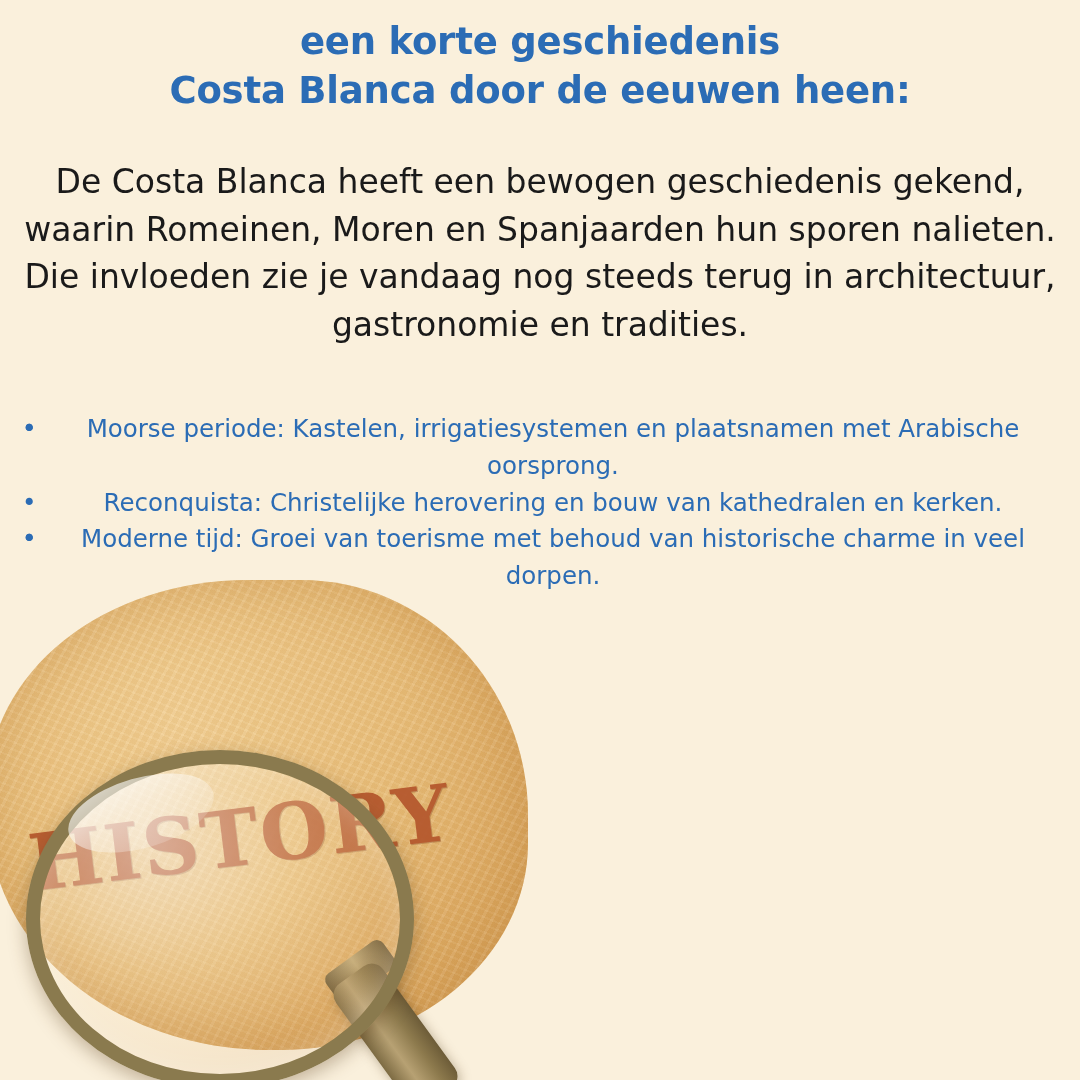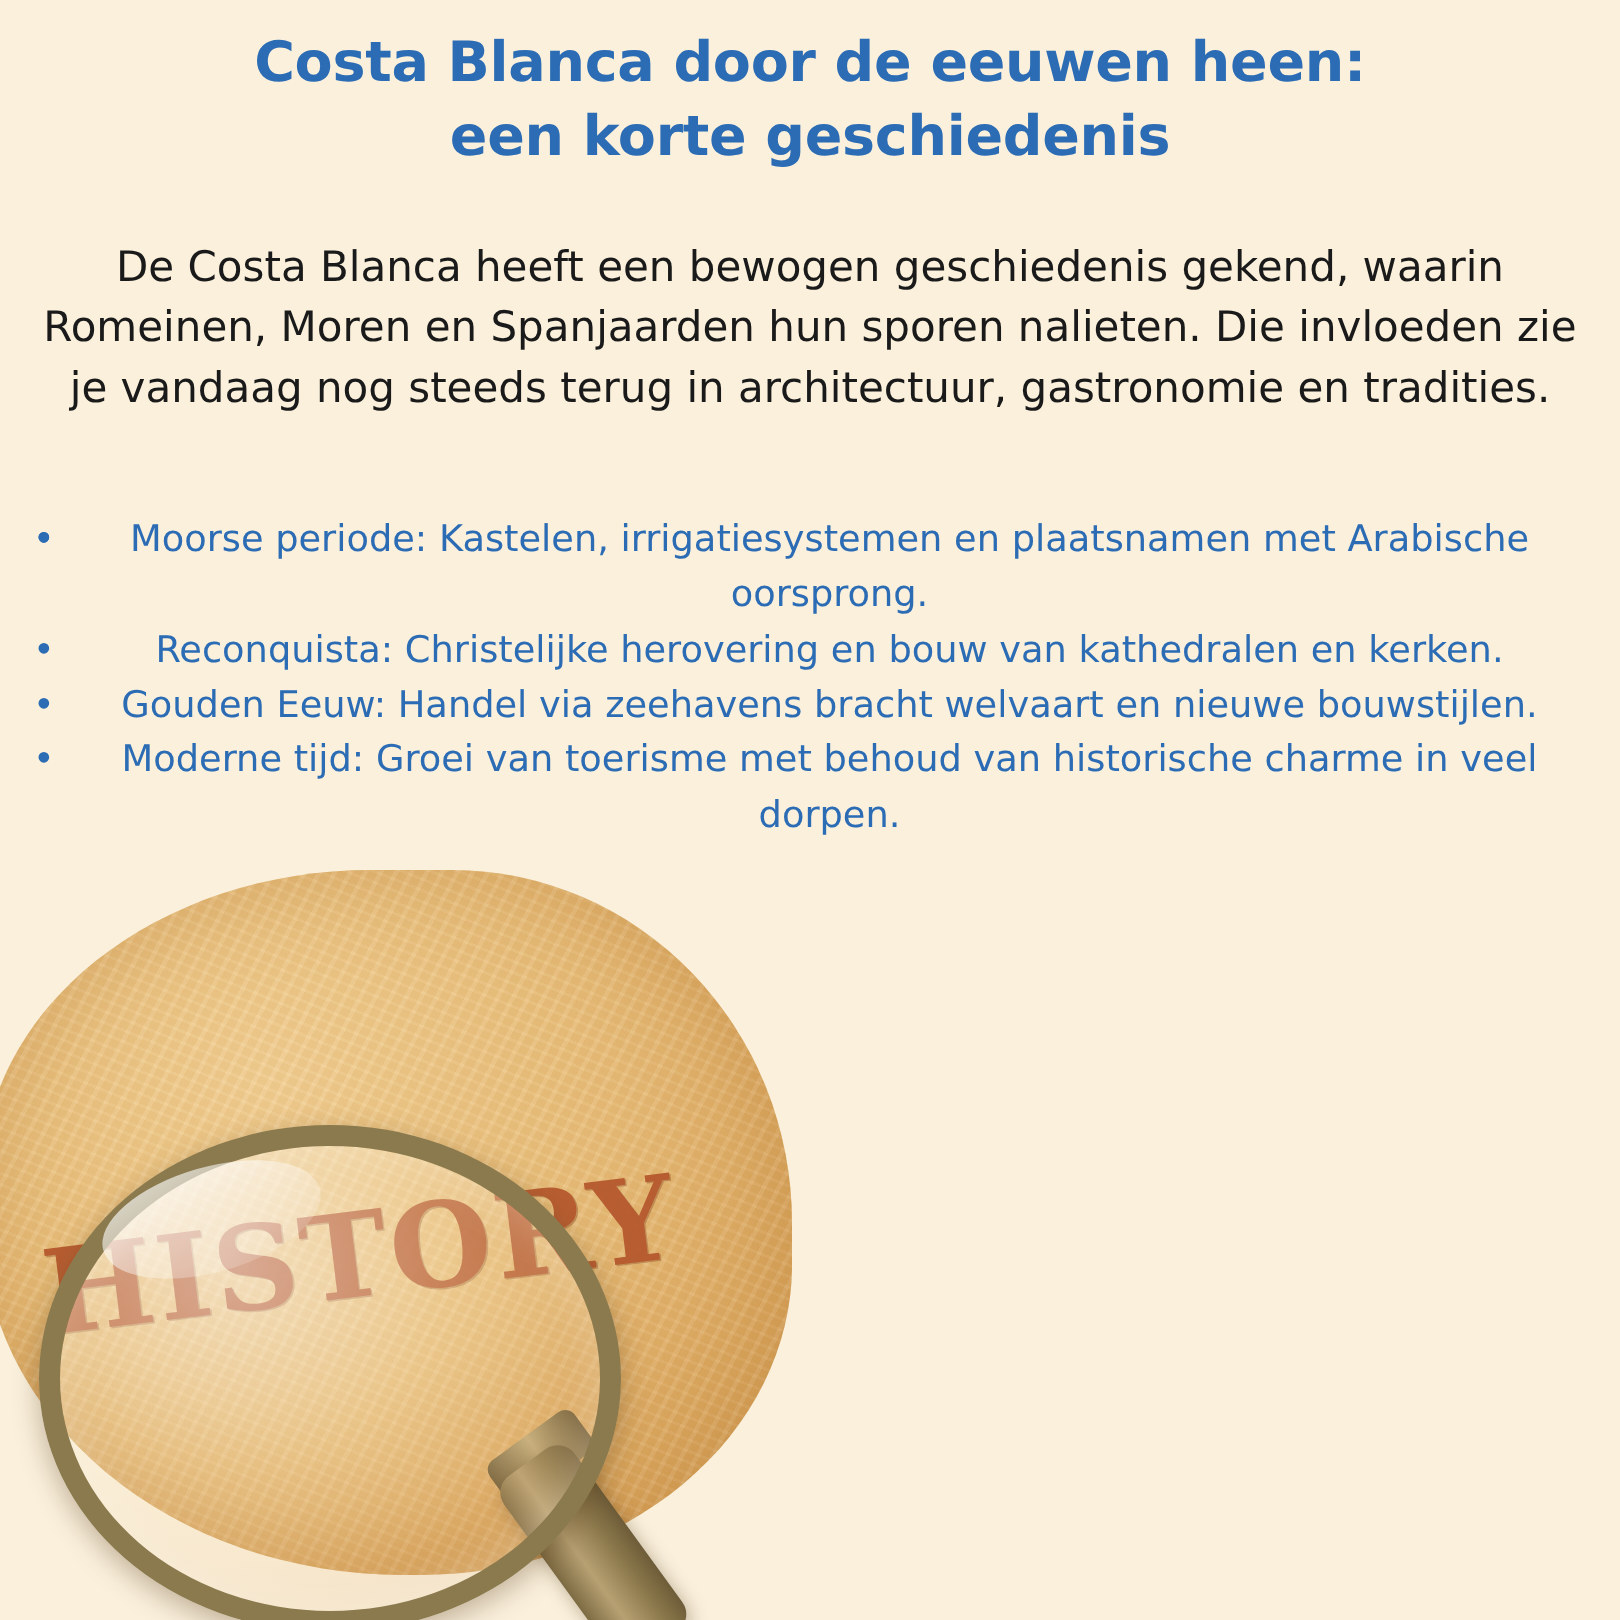--- a/index.html
+++ b/index.html
@@ -31,21 +31,21 @@
     letter-spacing: -0.2px;
   }
   .title .line {
     display: block;
   }
   .intro {
     margin: 0;
     padding: 42px 12px 0 12px;
     text-align: center;
     color: #1a1a1a;
-    font-size: 28px;
+    font-size: 33px;
     line-height: 1.45;
   }
   .bullets {
     list-style: none;
     margin: 0;
     padding: 62px 4px 0 4px;
   }
   .bullets li {
     position: relative;
     color: #2b6cb5;
@@ -156,41 +156,40 @@
     transform: rotate(-36deg);
     transform-origin: top left;
   }
 </style>
 </head>
 <body>
 
 <div class="page">
 
   <h1 class="title">
+    <span class="line">een korte geschiedenis</span>
     <span class="line">Costa Blanca door de eeuwen heen:</span>
-    <span class="line">een korte geschiedenis</span>
   </h1>
 
   <p class="intro">De Costa Blanca heeft een bewogen geschiedenis gekend, waarin Romeinen, Moren en Spanjaarden hun sporen nalieten. Die invloeden zie je vandaag nog steeds terug in architectuur, gastronomie en tradities.</p>
 
   <ul class="bullets">
     <li>
       <span class="dot">•</span>
     </li>
     <li>
       <span class="dot">•</span>
       <span class="txt">Moorse periode: Kastelen, irrigatiesystemen en plaatsnamen met Arabische oorsprong.</span>
     </li>
     <li>
       <span class="dot">•</span>
       <span class="txt">Reconquista: Christelijke herovering en bouw van kathedralen en kerken.</span>
     </li>
     <li>
       <span class="dot">•</span>
-      <span class="txt">Gouden Eeuw: Handel via zeehavens bracht welvaart en nieuwe bouwstijlen.</span>
     </li>
     <li>
       <span class="dot">•</span>
       <span class="txt">Moderne tijd: Groei van toerisme met behoud van historische charme in veel dorpen.</span>
     </li>
   </ul>
 
   <div class="artwork">
     <div class="parchment"></div>
     <div class="history-word">HISTORY</div>

